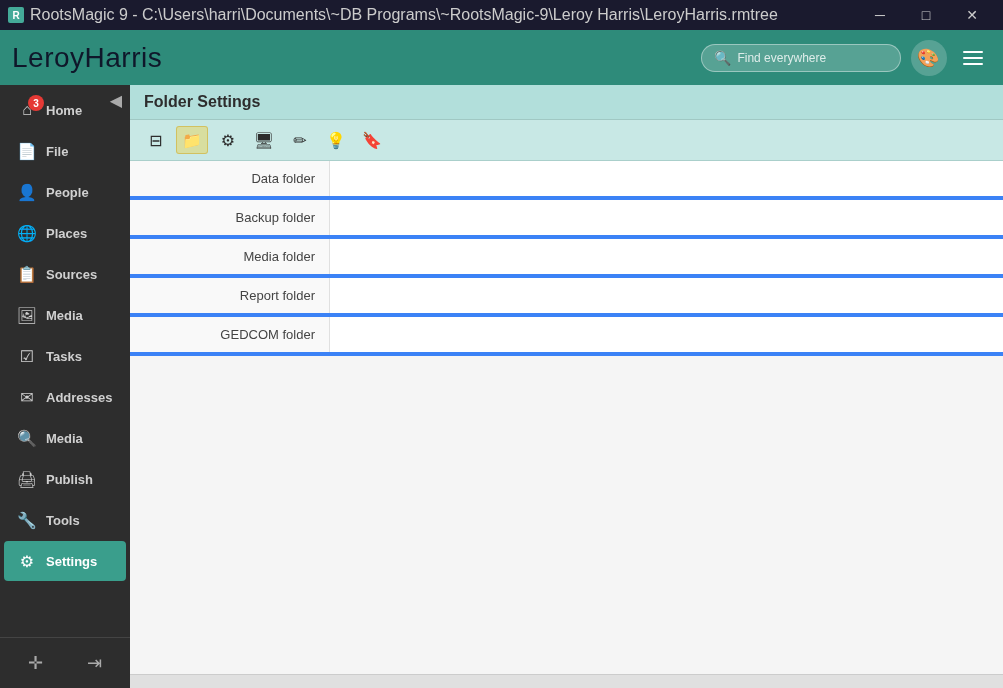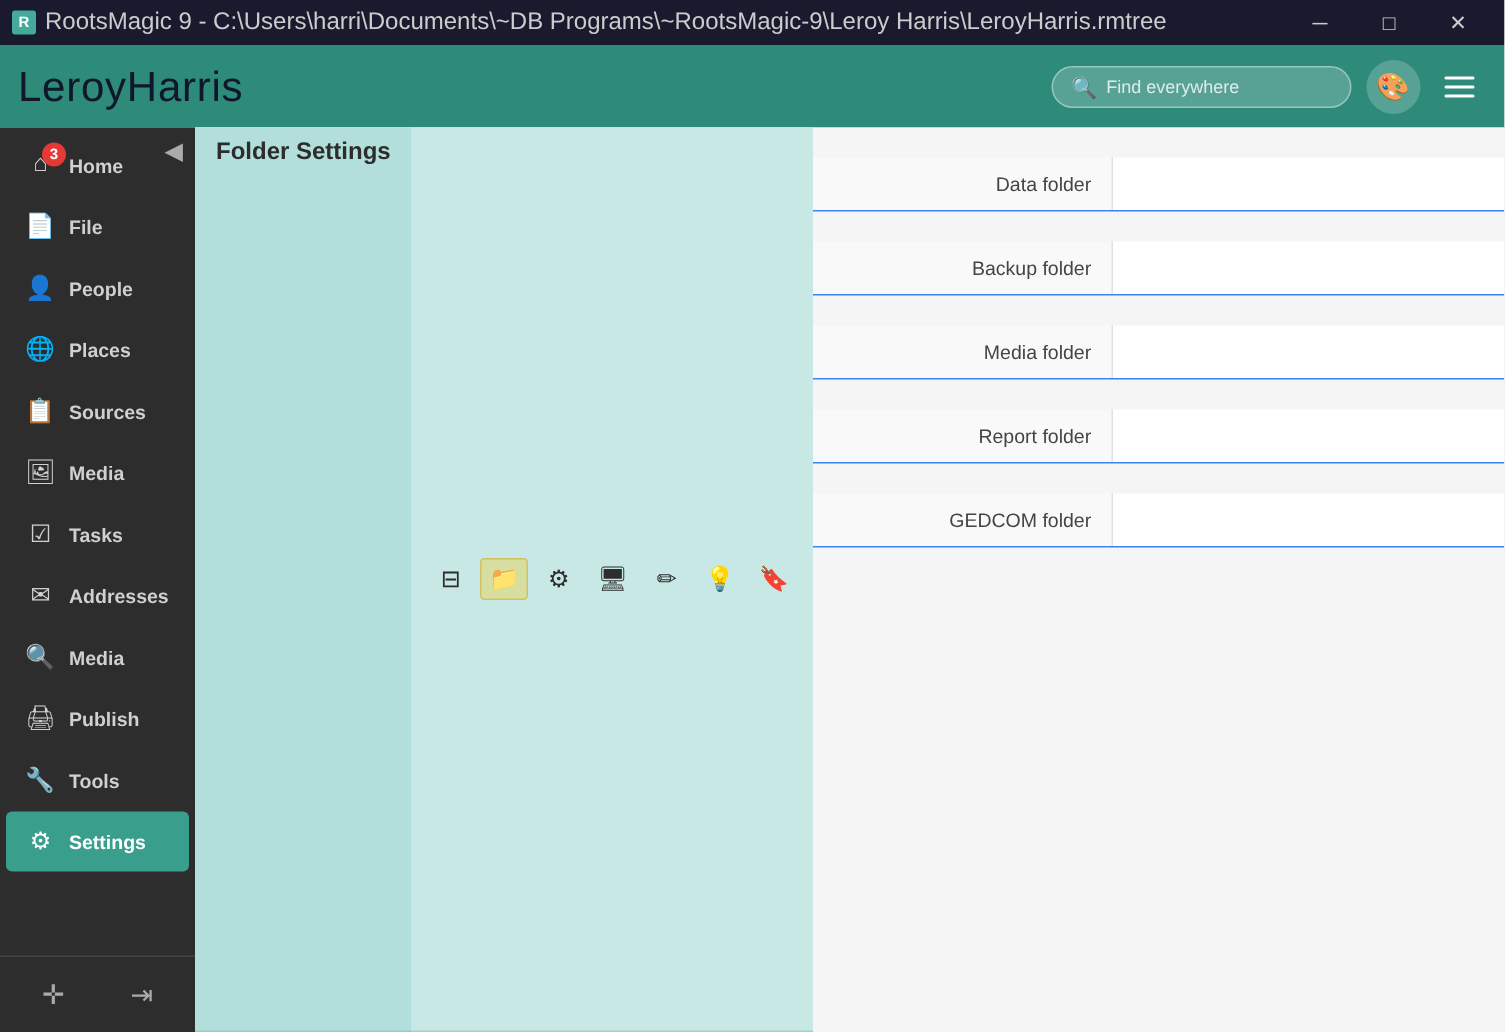--- a/index.html
+++ b/index.html
@@ -140,20 +140,21 @@
       background: transparent; border: none;
       color: #aaa; cursor: pointer; font-size: 18px;
       padding: 6px; border-radius: 4px;
     }
 
     
     .content-area {
       flex: 1;
       background: #f5f5f5;
       display: flex;
+      flex-direction: column;
     }
 
     
     .page-header {
       background: #b2dfdb;
       padding: 8px 14px;
       font-size: 16px;
       font-weight: 600;
       color: #2d2d2d;
       border-bottom: 1px solid #a0c8c3;
@@ -180,23 +181,22 @@
     .toolbar-btn.active-folder { background: rgba(255,200,0,0.3); border-color: rgba(200,150,0,0.4); }
 
     
     .settings-content {
       flex: 1;
       padding: 0;
       overflow-y: auto;
     }
     .settings-row {
       display: flex;
-      border-bottom: 1px solid #3b82f6;
+      border-bottom: 4px solid #3b82f6;
       align-items: stretch;
-      margin-top: 20px;
     }
     .settings-label {
       width: 200px;
       padding: 10px 14px;
       text-align: right;
       color: #444;
       font-size: 13px;
       background: #f9f9f9;
       border-right: 1px solid #e0e0e0;
       flex-shrink: 0;

